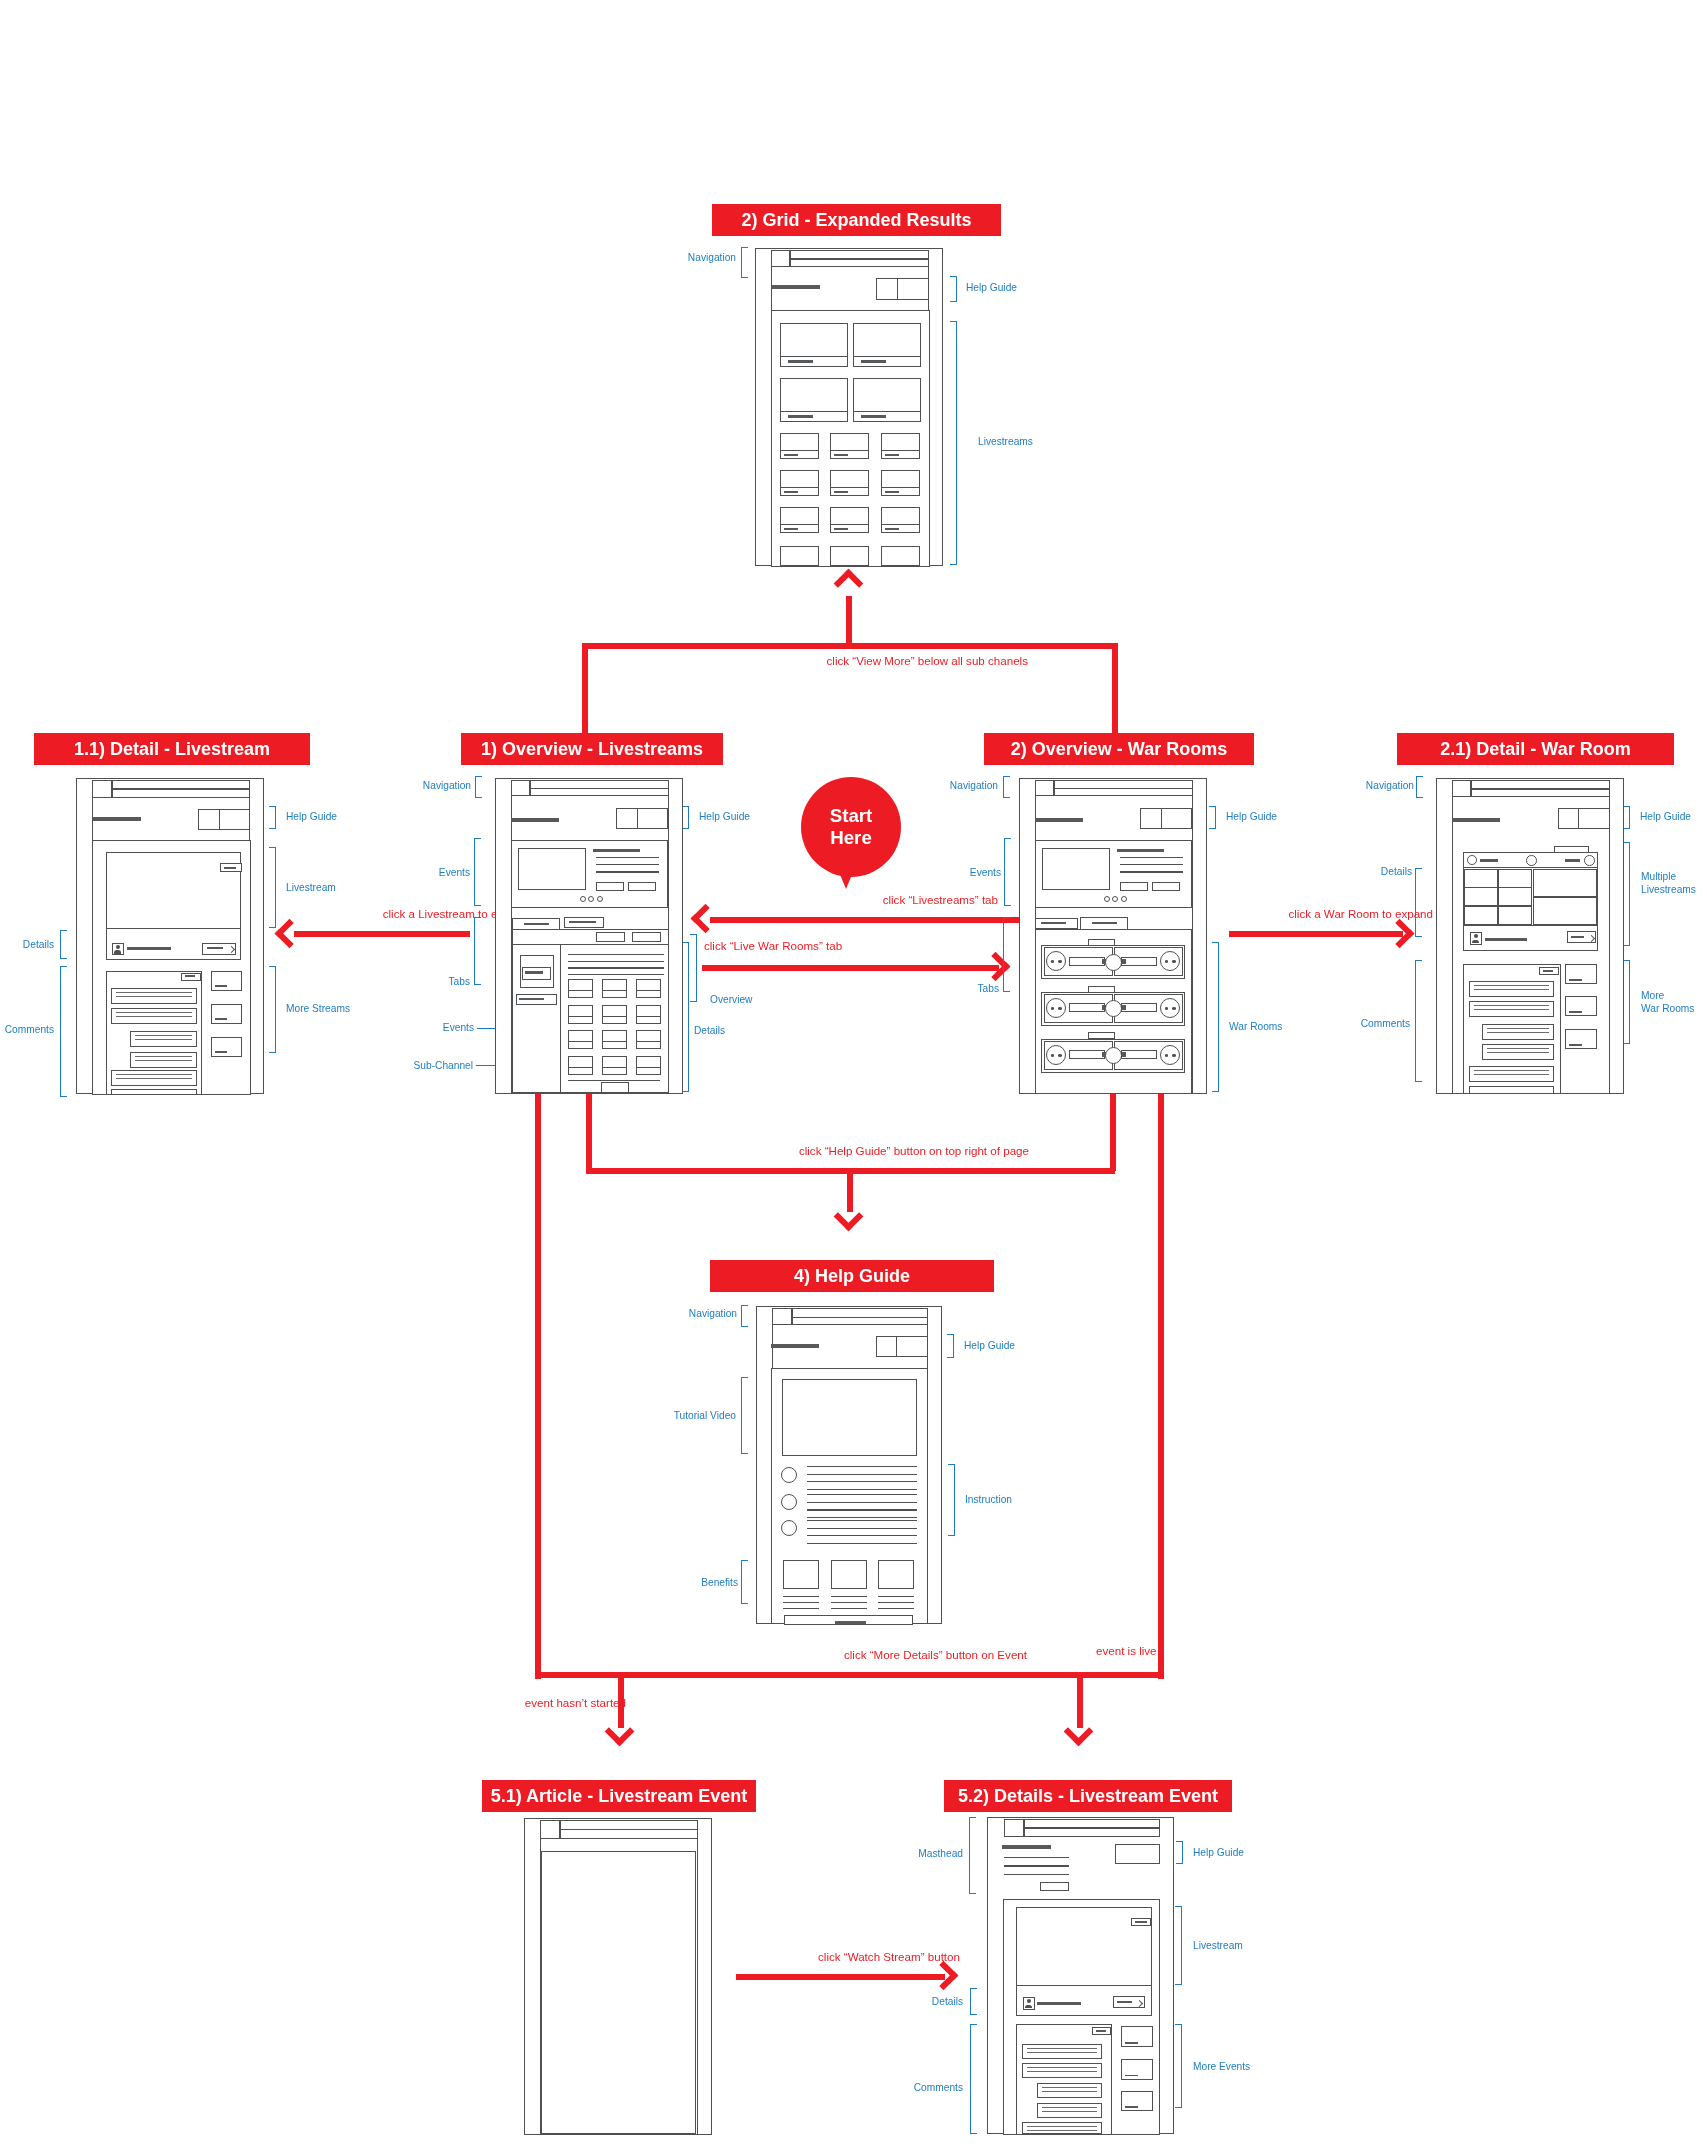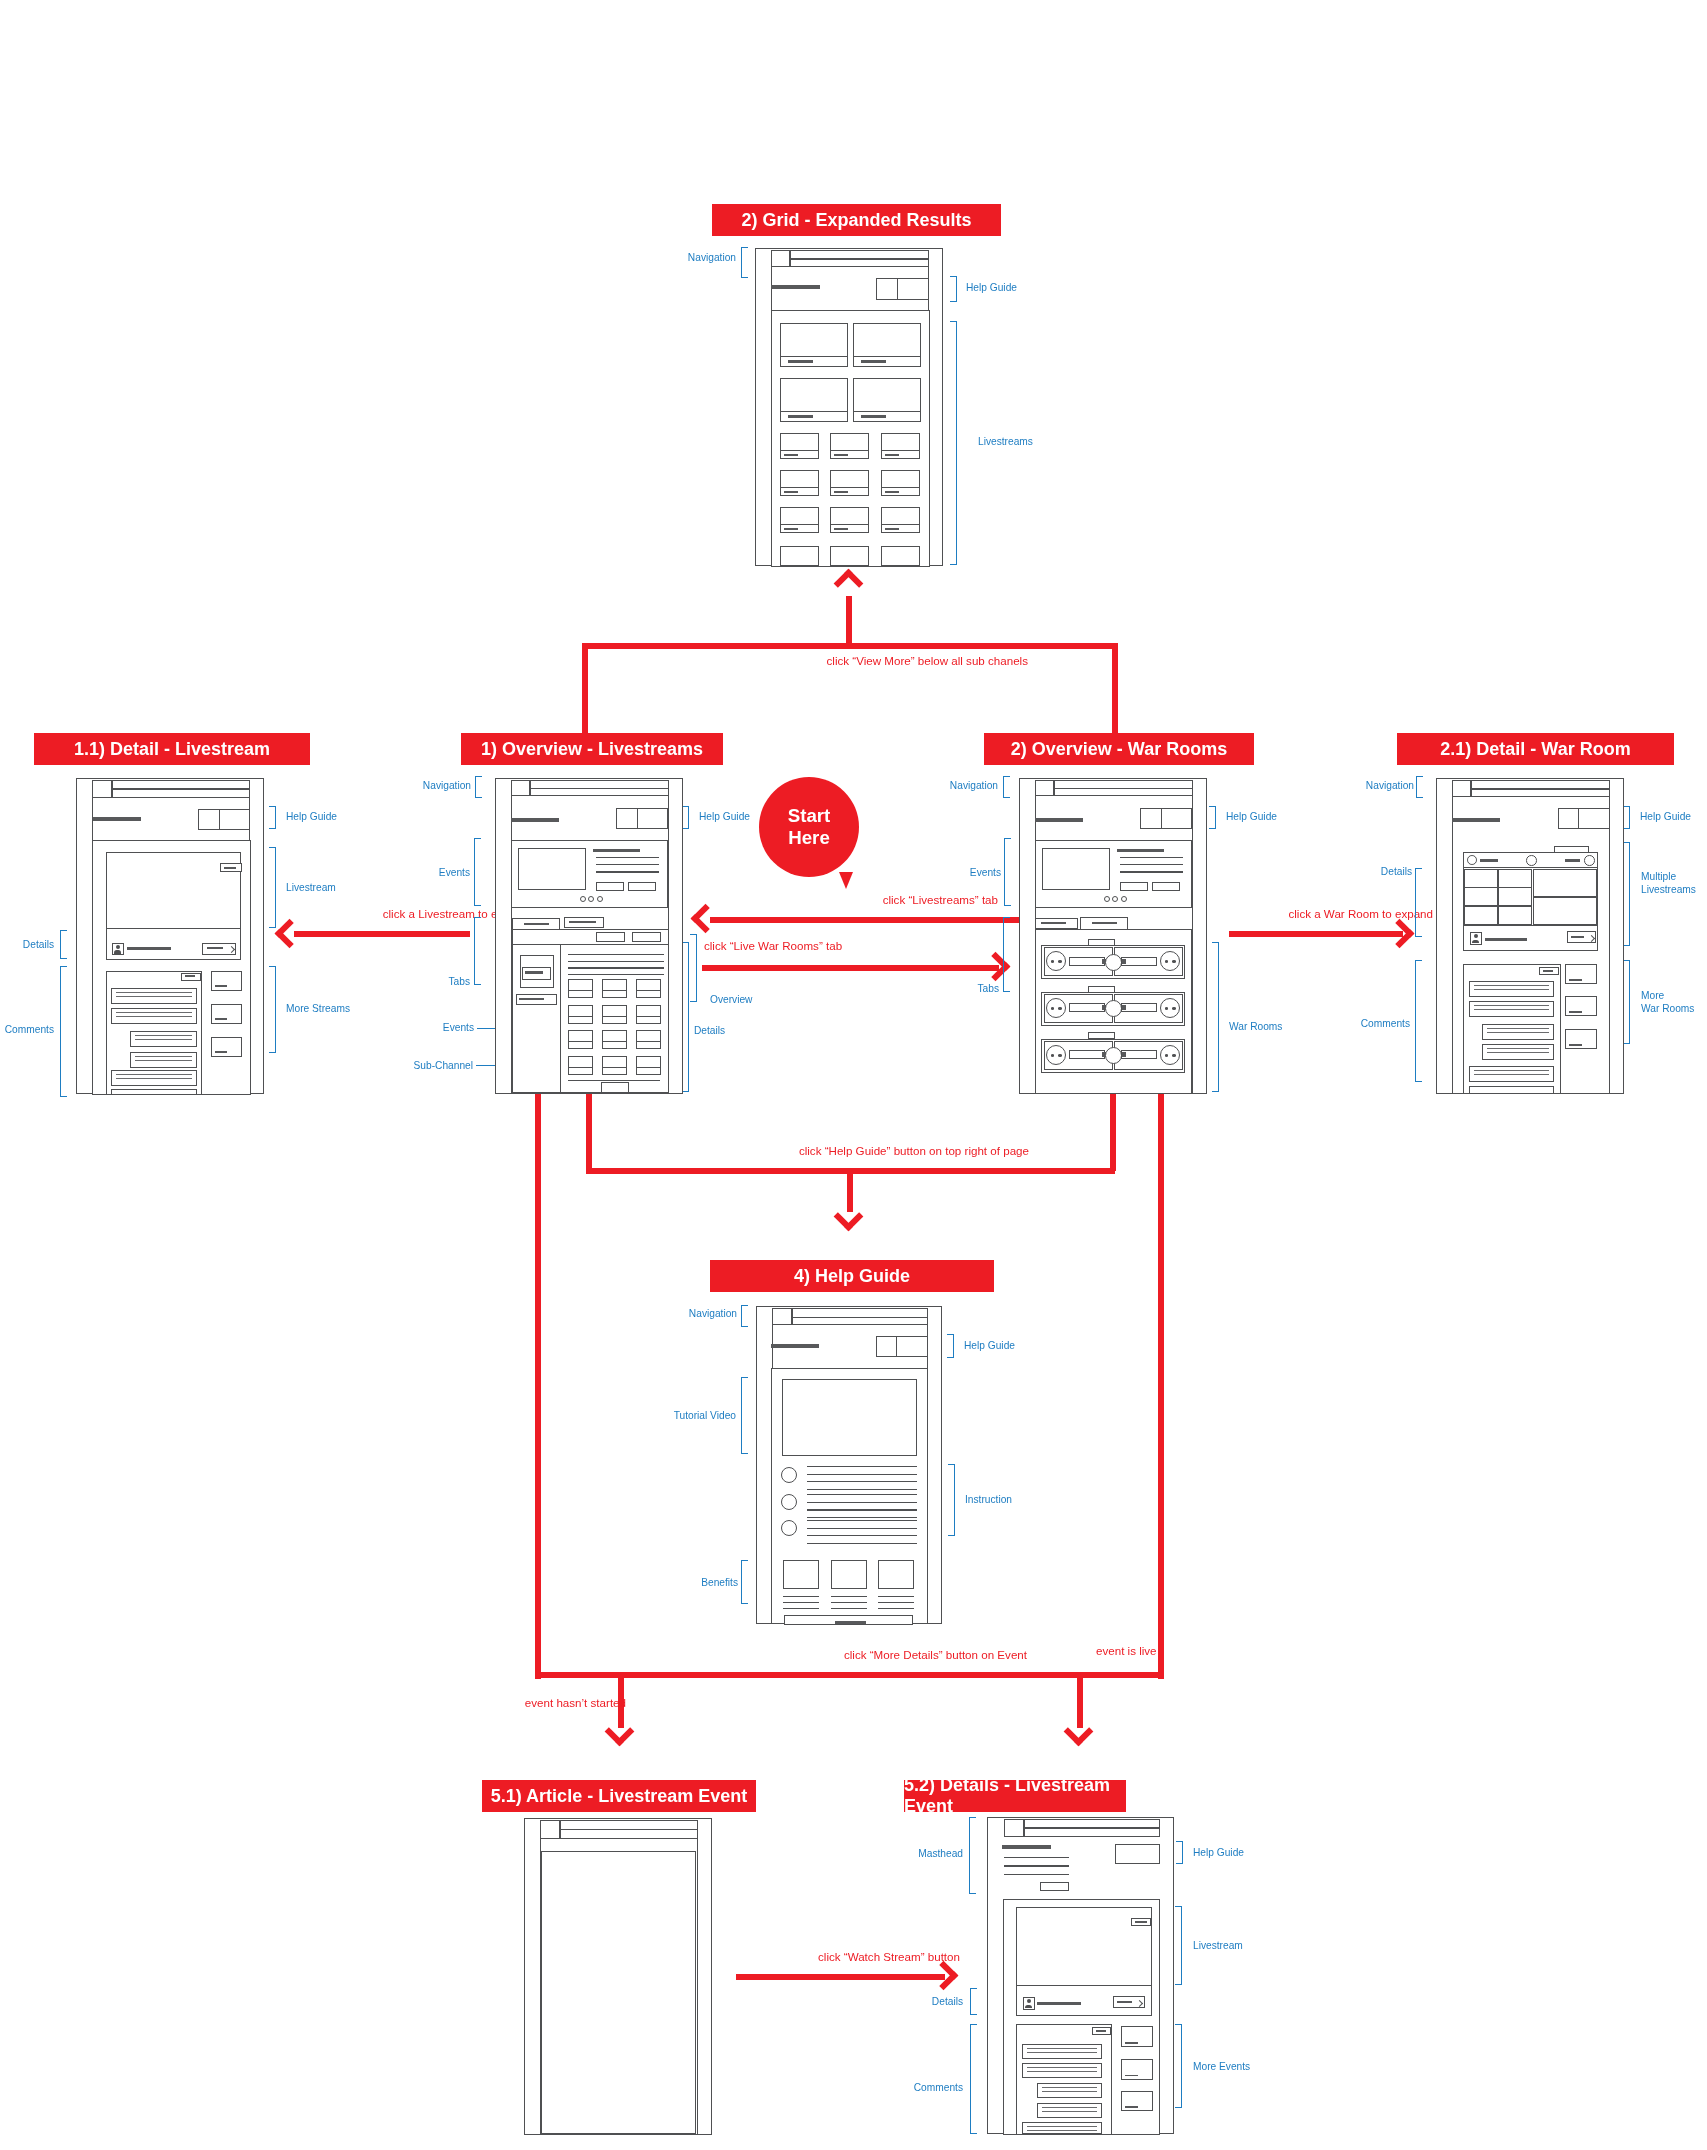--- a/index.html
+++ b/index.html
@@ -48,23 +48,23 @@
 <div id="cv">
 
 
   <div class="tbar" style="left:712px;top:204px;width:289px">2) Grid - Expanded Results</div>
   <div class="tbar" style="left:34px;top:733px;width:276px">1.1) Detail - Livestream</div>
   <div class="tbar" style="left:461px;top:733px;width:262px">1) Overview - Livestreams</div>
   <div class="tbar" style="left:984px;top:733px;width:270px">2) Overview - War Rooms</div>
   <div class="tbar" style="left:1397px;top:733px;width:277px">2.1) Detail - War Room</div>
   <div class="tbar" style="left:710px;top:1260px;width:284px">4) Help Guide</div>
   <div class="tbar" style="left:482px;top:1780px;width:274px">5.1) Article - Livestream Event</div>
-  <div class="tbar" style="left:904px;top:1780px;width:222px">5.2) Details - Livestream Event</div>
-
-  <div class="balloon" style="left:759px;top:777px;width:100px;height:100px">
+  <div class="tbar" style="left:944px;top:1780px;width:288px">5.2) Details - Livestream Event</div>
+
+  <div class="balloon" style="left:801px;top:777px;width:100px;height:100px">
     <div>Start</div>
     <div>Here</div>
   </div>
   <div class="tail" style="left:839px;top:872px"></div>
 
   <div class="sh" style="left:846px;top:596px;width:5.8px;height:48px"></div>
   <div class="ch chu" style="left:838px;top:573px"></div>
   <div class="sh" style="left:582px;top:643px;width:536px;height:5.8px"></div>
   <div class="sh" style="left:582px;top:643px;width:5.8px;height:92px"></div>
   <div class="sh" style="left:1112px;top:643px;width:5.8px;height:92px"></div>

